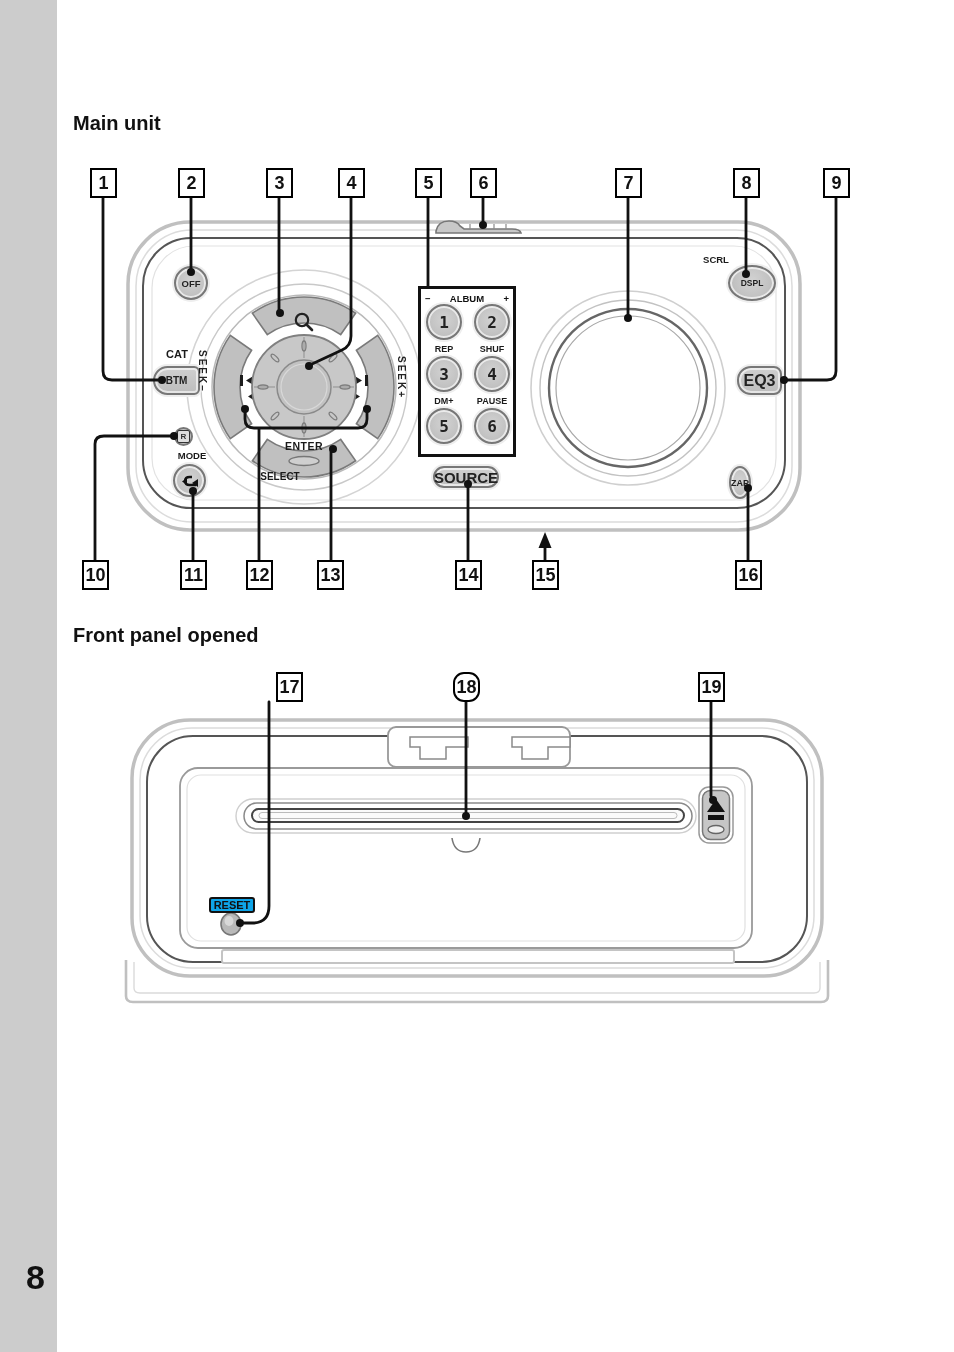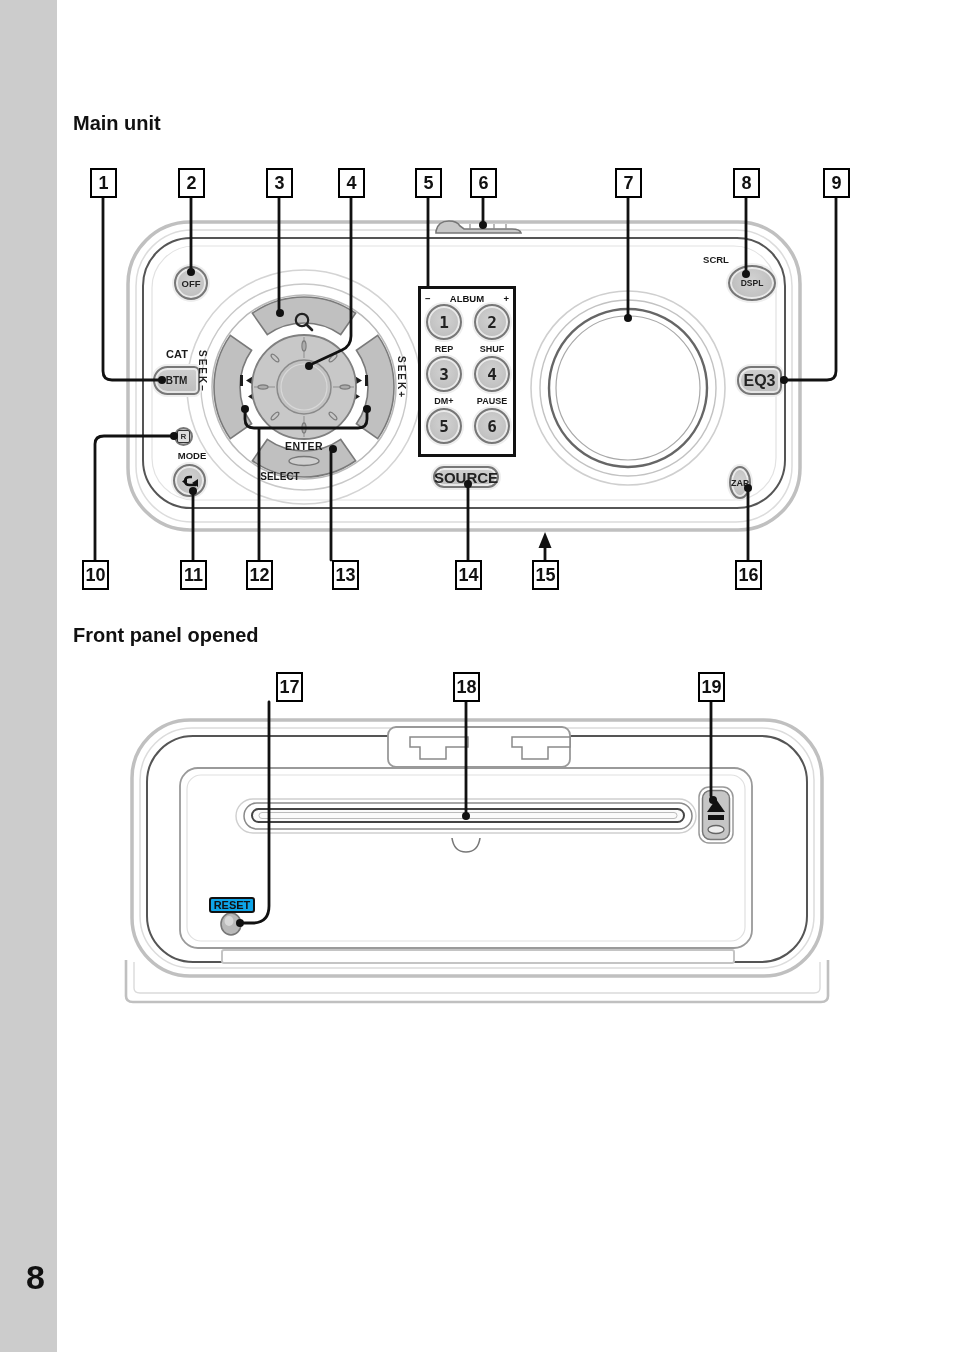--- a/index.html
+++ b/index.html
@@ -273,21 +273,21 @@
   <div class="co" style="left:266px;top:168px;">3</div>
   <div class="co" style="left:338px;top:168px;">4</div>
   <div class="co" style="left:415px;top:168px;">5</div>
   <div class="co" style="left:470px;top:168px;">6</div>
   <div class="co" style="left:615px;top:168px;">7</div>
   <div class="co" style="left:733px;top:168px;">8</div>
   <div class="co" style="left:823px;top:168px;">9</div>
   <div class="co" style="left:82px;top:560px;">10</div>
   <div class="co" style="left:180px;top:560px;">11</div>
   <div class="co" style="left:246px;top:560px;">12</div>
-  <div class="co" style="left:332px;top:560px;">13</div>
+  <div class="co" style="left:317px;top:560px;">13</div>
   <div class="co" style="left:455px;top:560px;">14</div>
   <div class="co" style="left:532px;top:560px;">15</div>
   <div class="co" style="left:735px;top:560px;">16</div>
   <div class="co" style="left:256px;top:672px;margin-left:20px;">17</div>
-  <div class="co" style="left:453px;top:672px;">18</div>
+  <div class="co" style="left:453px;top:672px;border-radius:11px;">18</div>
   <div class="co" style="left:698px;top:672px;">19</div>
 
 </div>
 
 </body></html>

